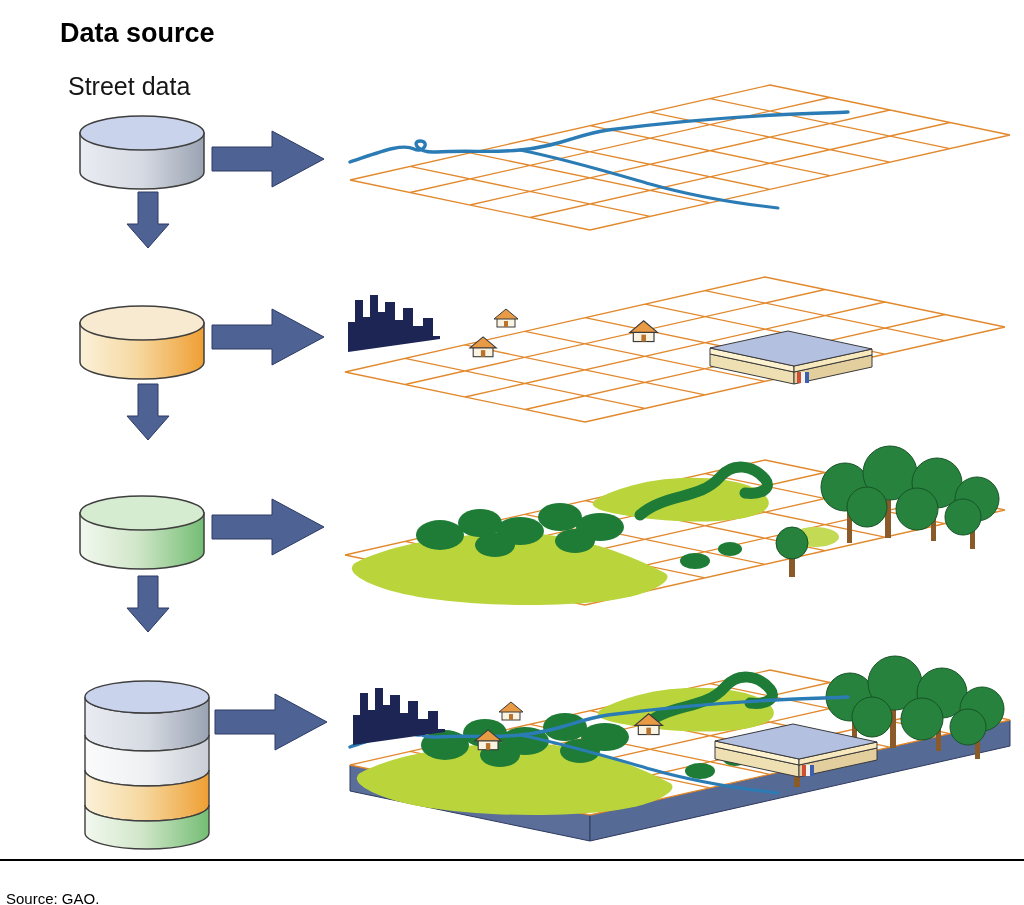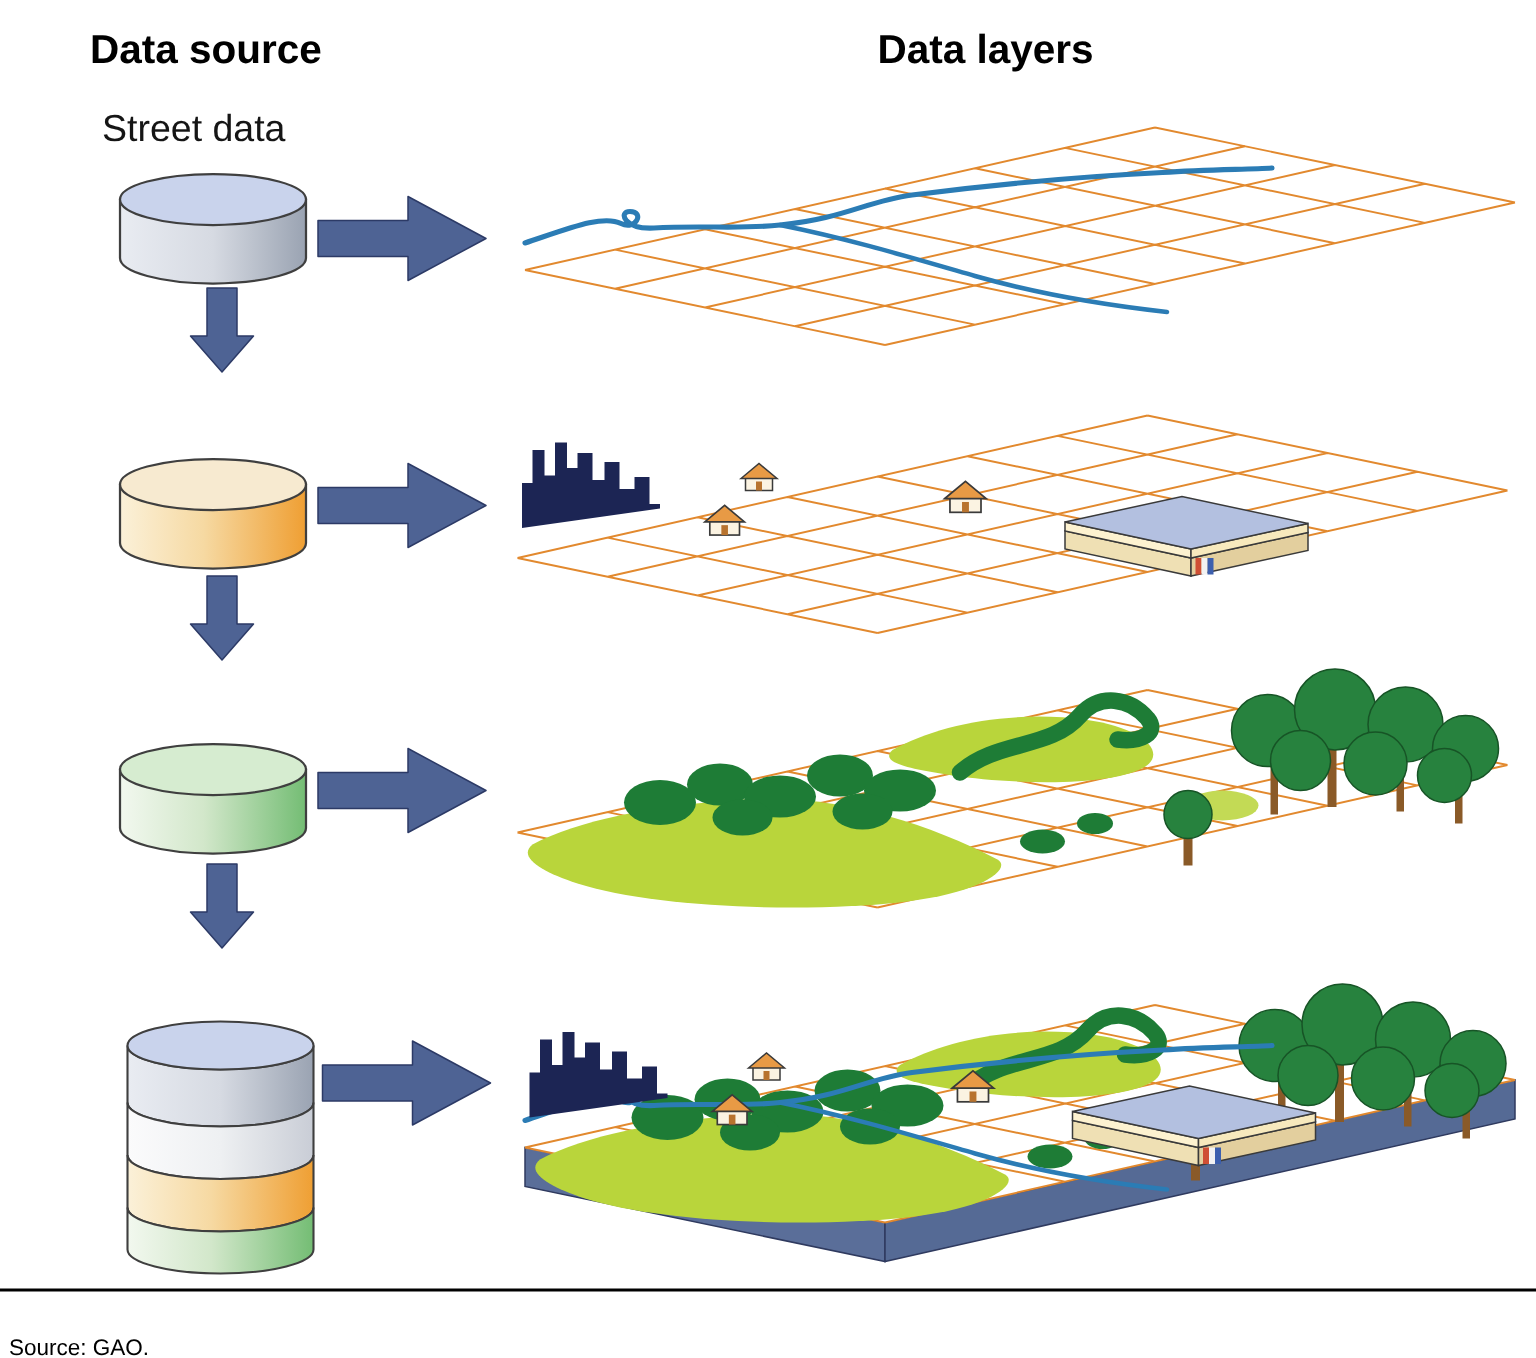--- a/index.html
+++ b/index.html
@@ -166,20 +166,19 @@
   <use href="#arrow-right" transform="translate(212,309)"></use>
   <use href="#arrow-right" transform="translate(212,499)"></use>
   <use href="#arrow-right" transform="translate(215,694)"></use>
 
   <use href="#arrow-down" transform="translate(148,192)"></use>
   <use href="#arrow-down" transform="translate(148,384)"></use>
   <use href="#arrow-down" transform="translate(148,576)"></use>
 </svg>
 
 <div class="hdr" style="left:60px;top:18px">Data source</div>
-<div class="hdr" style="left:585px;top:18px">Data layers</div>
 
 <div class="rowlabel" style="left:68px;top:72px">Street data</div>
 
 <div class="divider"></div>
 <div class="source">Source: GAO.</div>
 
 </div>
 
 </body></html>

